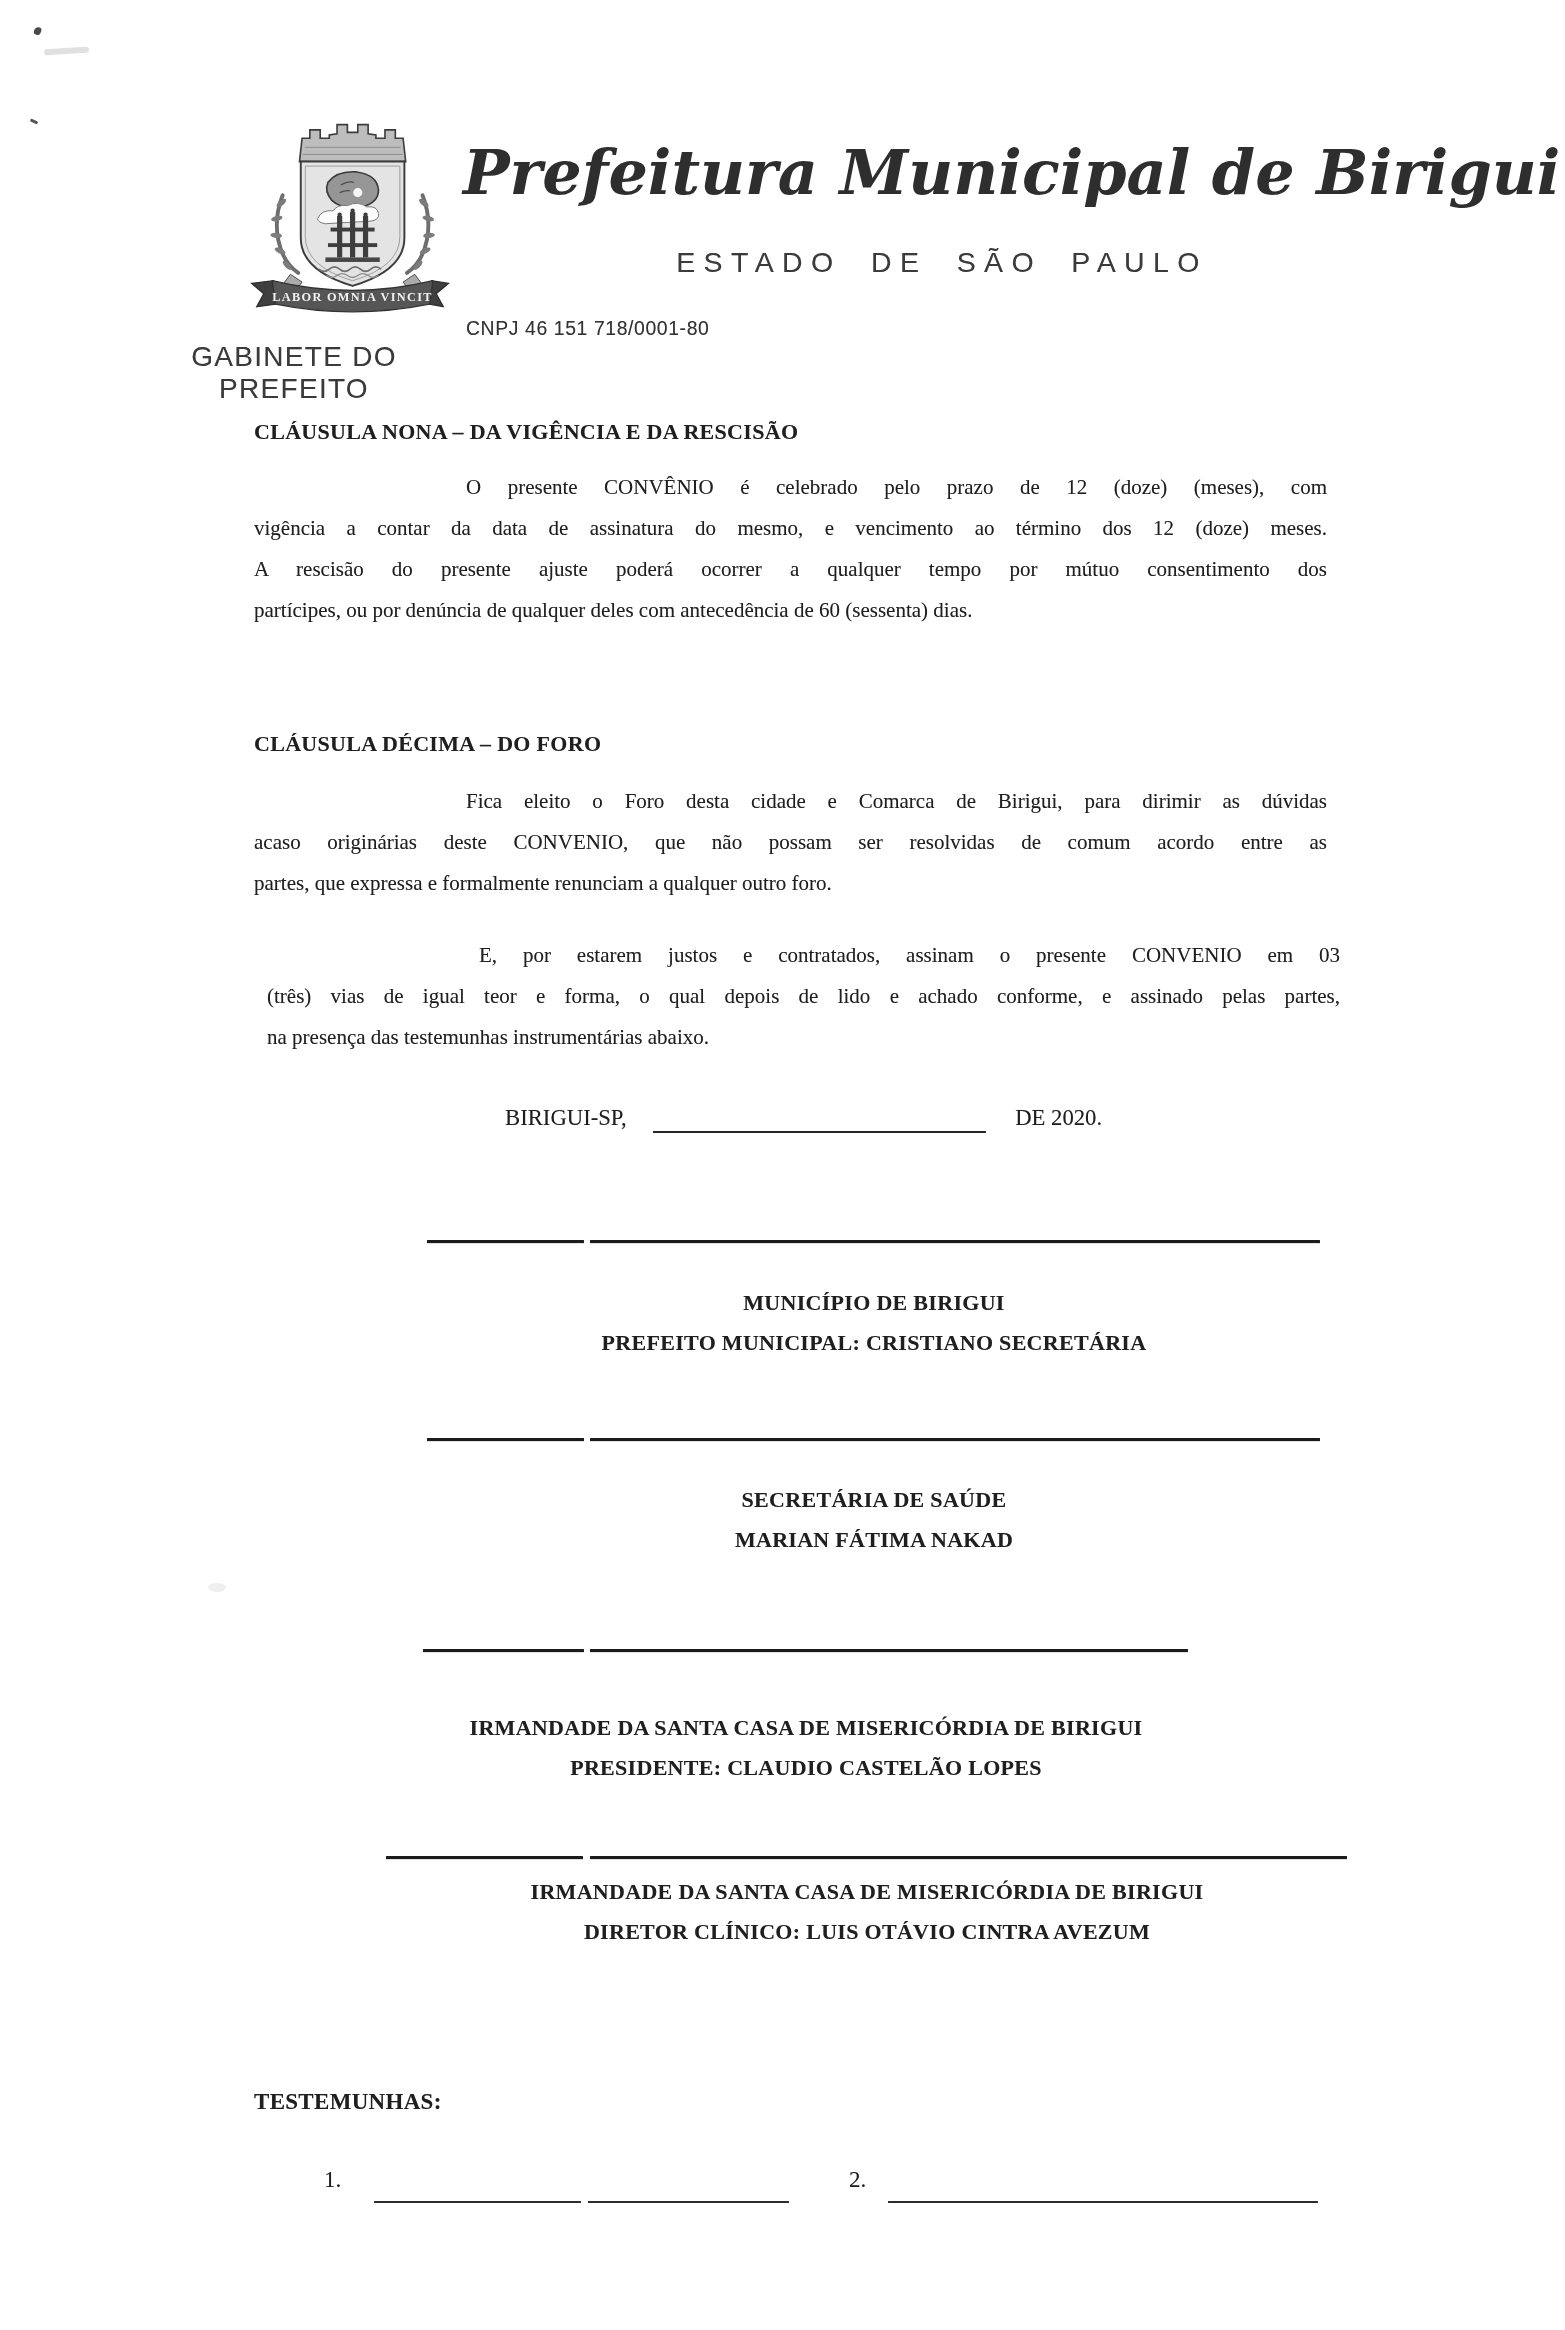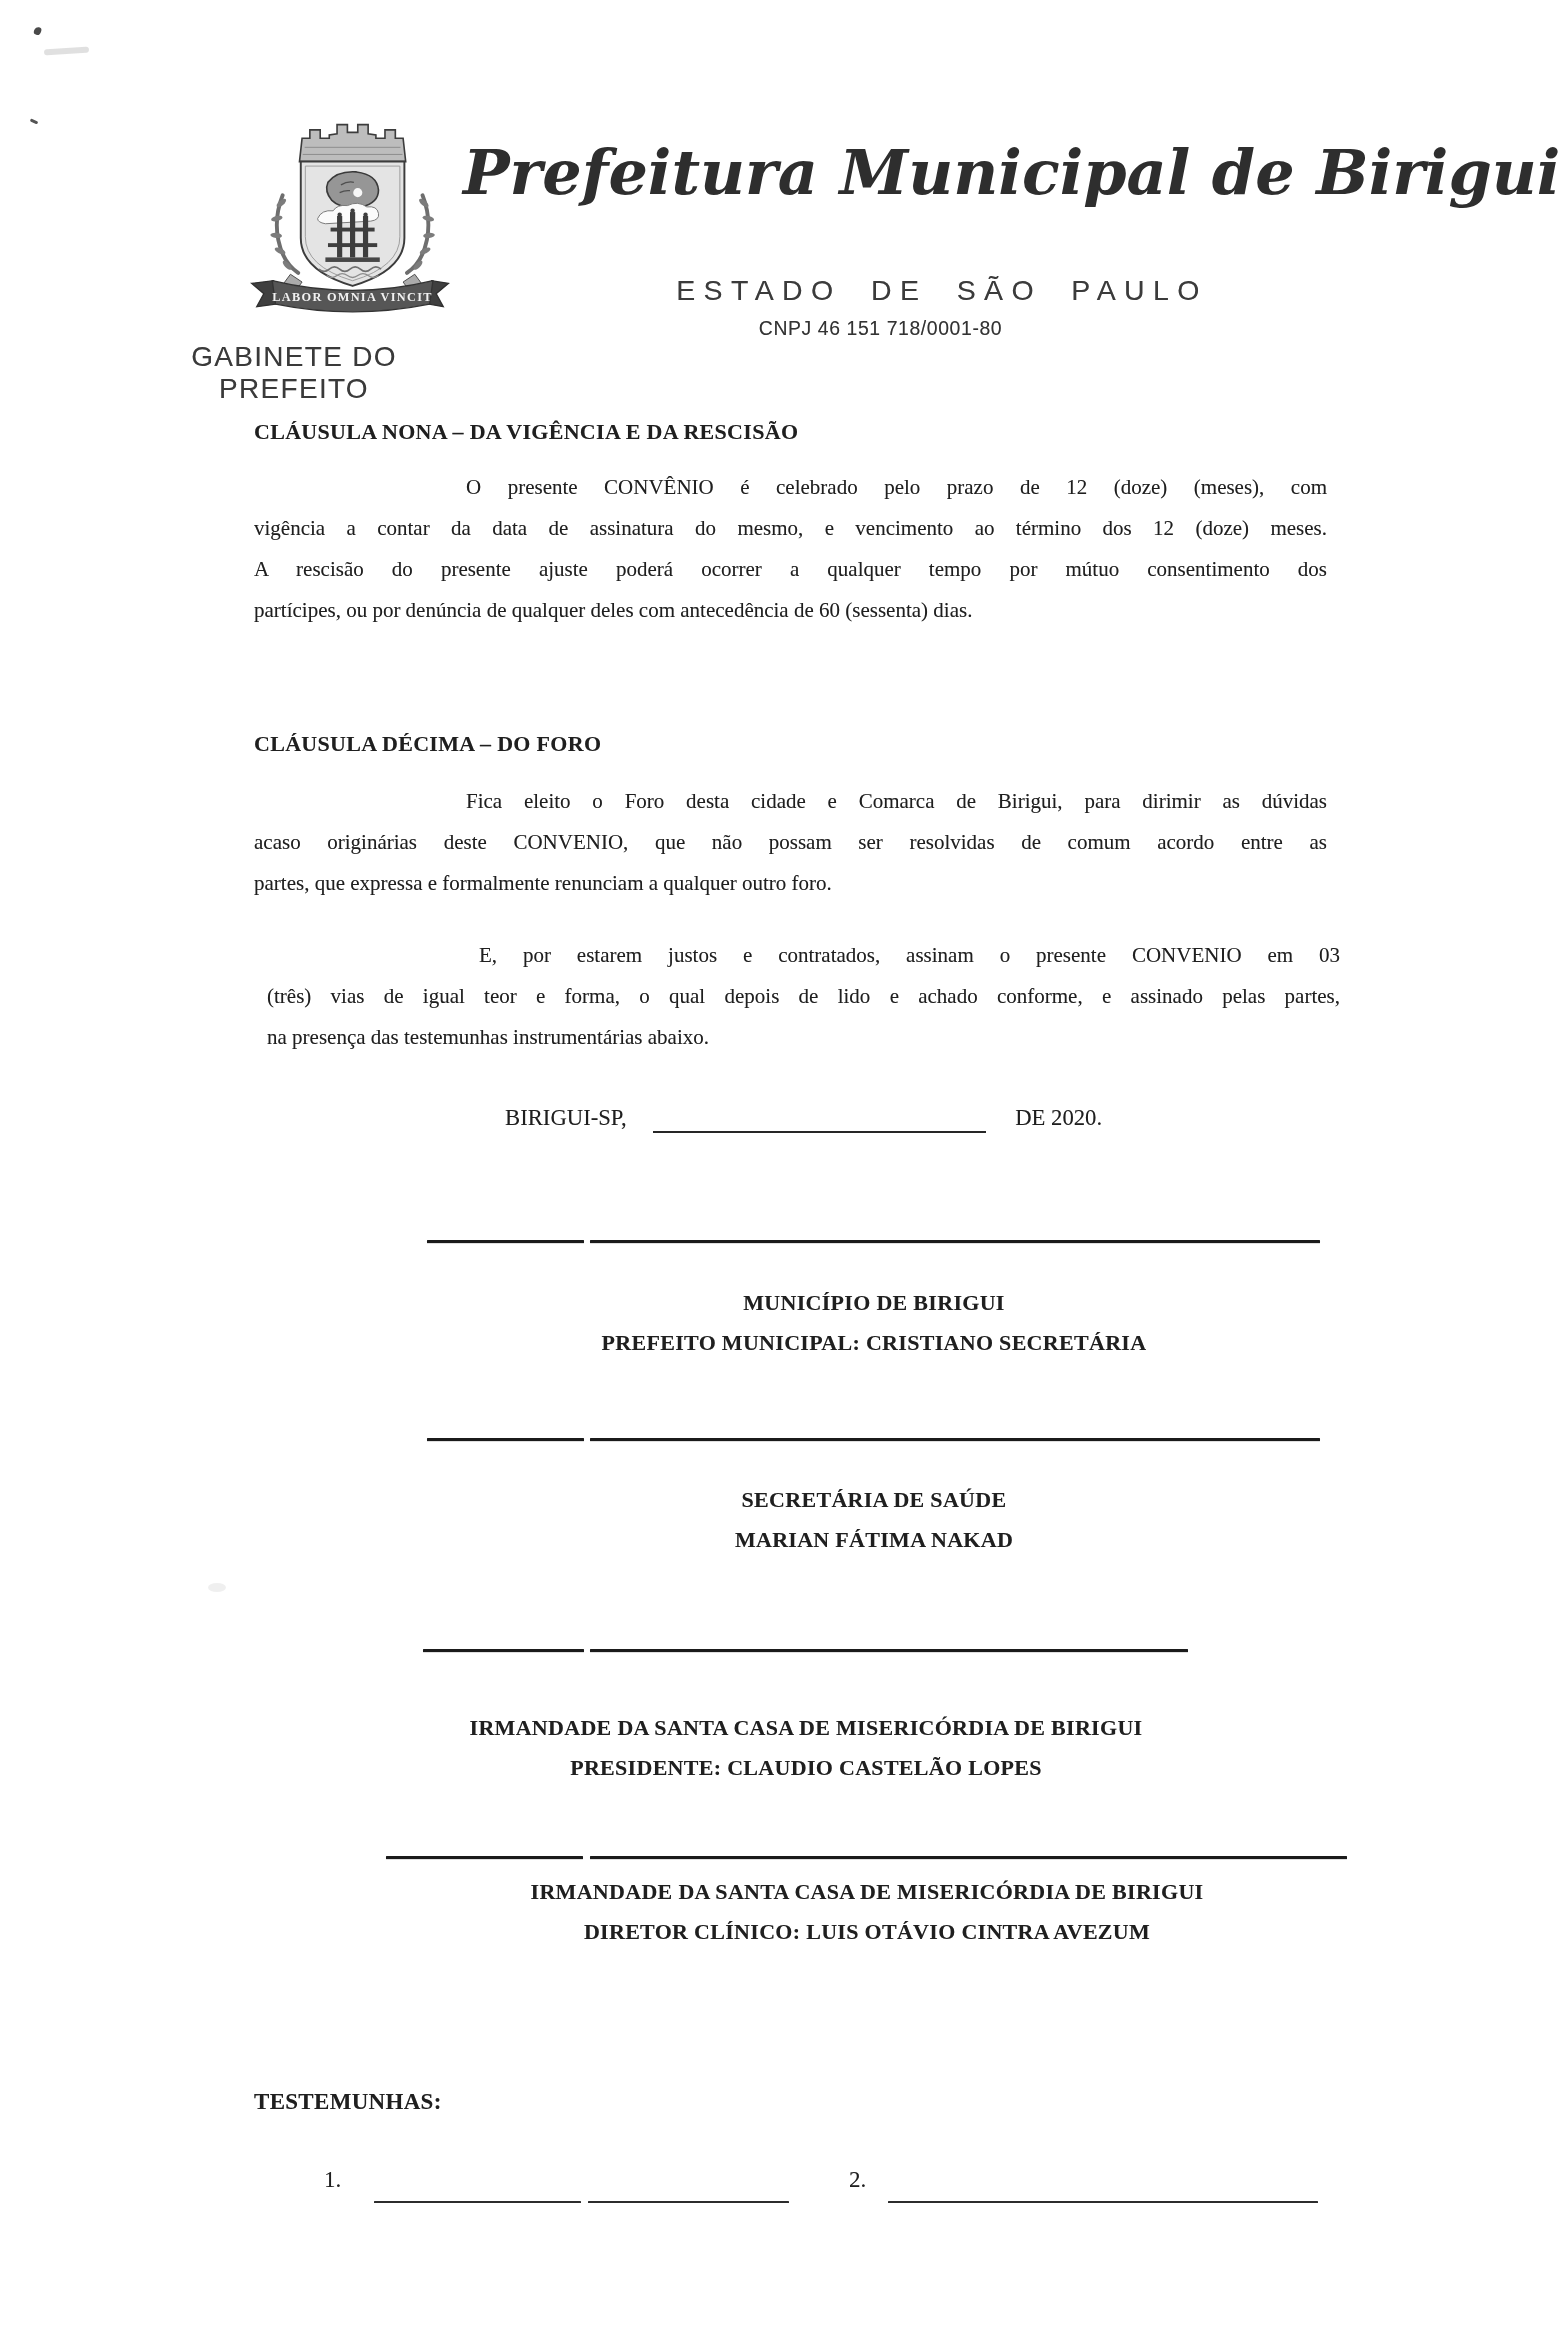--- a/index.html
+++ b/index.html
@@ -28,26 +28,26 @@
   }
   .org-script{
     position:absolute;left:463px;top:124px;width:952px;
     font-family:"DejaVu Serif",serif;font-style:italic;font-weight:bold;
     font-size:62px;line-height:97px;text-align:center;white-space:nowrap;
     color:#2e2e2e;
   }
   .state-line{
     position:absolute;left:479px;top:246px;width:926px;
     font-family:"Liberation Sans",sans-serif;font-size:28.5px;
-    letter-spacing:8.4px;word-spacing:13px;color:#3b3b3b;text-align:center;margin-top:28px;
+    letter-spacing:8.4px;word-spacing:13px;color:#3b3b3b;text-align:center;
   }
   .cnpj-line{
     position:absolute;left:466px;top:317px;width:829px;
     font-family:"Liberation Sans",sans-serif;font-size:19.4px;
-    letter-spacing:0.6px;color:#333;text-align:center;
+    letter-spacing:0.6px;color:#333;
   }
 
   
   .clause-title{
     position:absolute;left:254px;width:1073px;
     font-weight:bold;font-size:22px;letter-spacing:0.3px;
   }
   .para{position:absolute;left:254px;width:1073px;}
   .jline{
     font-size:21px;line-height:41px;height:41px;

